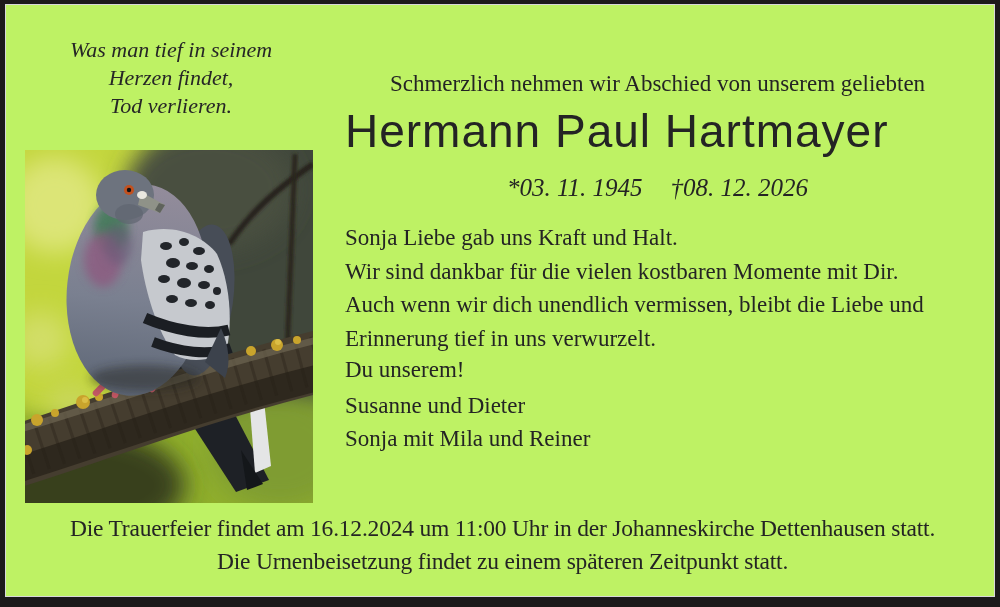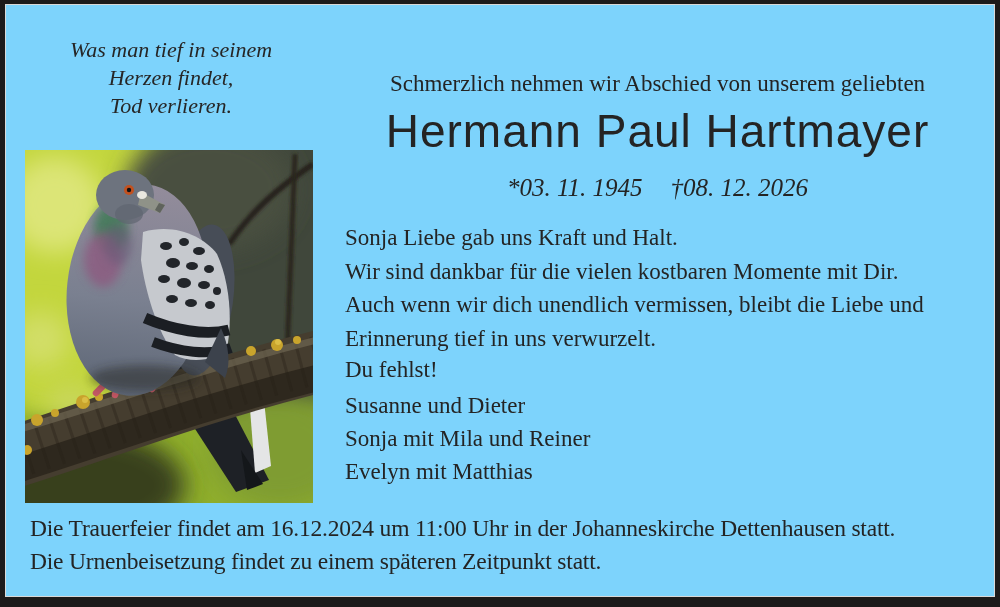--- a/index.html
+++ b/index.html
@@ -1,20 +1,20 @@
 <!DOCTYPE html>
 <html><head>
 <meta charset="utf-8">
 <style>
   html,body{margin:0;padding:0;background:#ffffff;}
   #frame{
     position:relative;
     width:1000px;height:607px;
     box-sizing:border-box;
-    background:#7dd3fc;
+    background:#bef264;
     border-style:solid;
     border-color:#1c1a1b;
     border-width:4px 5px 10px 5px;
     box-shadow:inset 0 0 0 1px #d8d8d8;
     overflow:hidden;
     font-family:"Liberation Serif", serif;
     color:#1f1f1f;
   }
   .abs{position:absolute;}
   #quote{
@@ -23,21 +23,21 @@
     font-style:italic;
     font-size:22px;line-height:28px;
     color:#262626;
   }
   #photo{left:20px;top:146px;width:288px;height:353px;display:block;}
   #right-col{left:340px;top:67px;width:625px;}
   .rc{position:absolute;left:0;width:100%;}
   #intro{top:0;font-size:23px;color:#242424;white-space:nowrap;text-align:center;}
   #deceased-name{
     top:33px;
-    text-align:center;
+    text-align:left;
     font-family:"Liberation Sans", sans-serif;
     font-weight:400;
     font-size:46px;
     letter-spacing:1px;
     color:#242424;
     white-space:nowrap;
   }
   #dates{
     top:103px;text-align:center;
     font-style:italic;font-size:25px;color:#242424;
@@ -46,21 +46,21 @@
   #body-text{top:150px;font-size:23px;line-height:33.5px;color:#242424;}
   #body-text div{white-space:nowrap;}
   #missing-line{top:286px;font-size:23px;color:#242424;}
   #mourners{top:318px;font-size:23px;line-height:33px;color:#242424;}
   #footer{
     left:25px;top:508px;width:945px;
     font-size:23.5px;line-height:33px;
     letter-spacing:-0.2px;
     color:#242424;
   }
-  #footer div{white-space:nowrap;}
+  #footer div{white-space:nowrap;text-align:center;}
 </style>
 </head>
 <body>
 
 <div id="frame">
 
   <div id="quote" class="abs">
     <div>Was man tief in seinem</div>
     <div>Herzen findet,</div>
     <div>Tod verlieren.</div>
@@ -188,25 +188,24 @@
     <div id="deceased-name" class="rc">Hermann Paul Hartmayer</div>
     <div id="dates" class="rc">
       <span class="birth">*03. 11. 1945</span><span class="death">†08. 12. 2026</span>
     </div>
     <div id="body-text" class="rc">
       <div>Sonja Liebe gab uns Kraft und Halt.</div>
       <div>Wir sind dankbar für die vielen kostbaren Momente mit Dir.</div>
       <div>Auch wenn wir dich unendlich vermissen, bleibt die Liebe und</div>
       <div>Erinnerung tief in uns verwurzelt.</div>
     </div>
-    <div id="missing-line" class="rc">Du fehlst!</div>
+    <div id="missing-line" class="rc">Du unserem!</div>
     <div id="mourners" class="rc">
       <div>Susanne und Dieter</div>
       <div>Sonja mit Mila und Reiner</div>
-      <div>Evelyn mit Matthias</div>
     </div>
   </div>
 
   <div id="footer" class="abs">
     <div>Die Trauerfeier findet am 16.12.2024 um 11:00 Uhr in der Johanneskirche Dettenhausen statt.</div>
     <div>Die Urnenbeisetzung findet zu einem späteren Zeitpunkt statt.</div>
   </div>
 
 </div>
 

